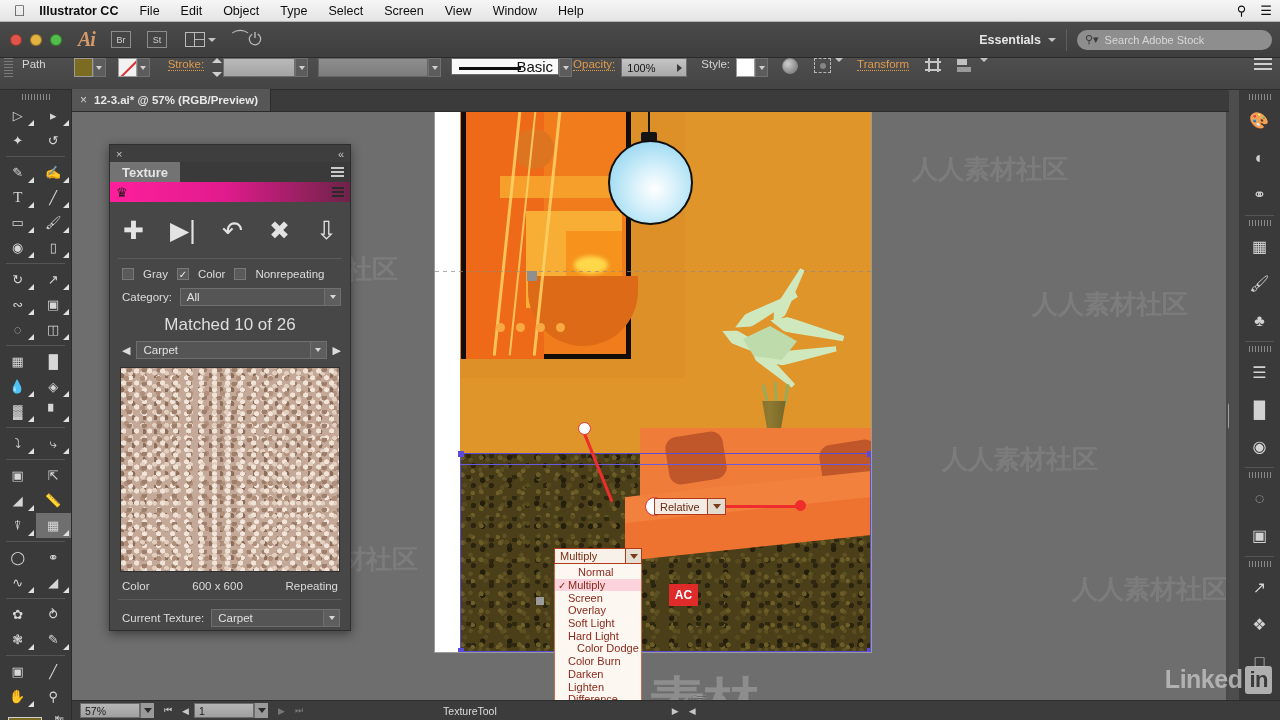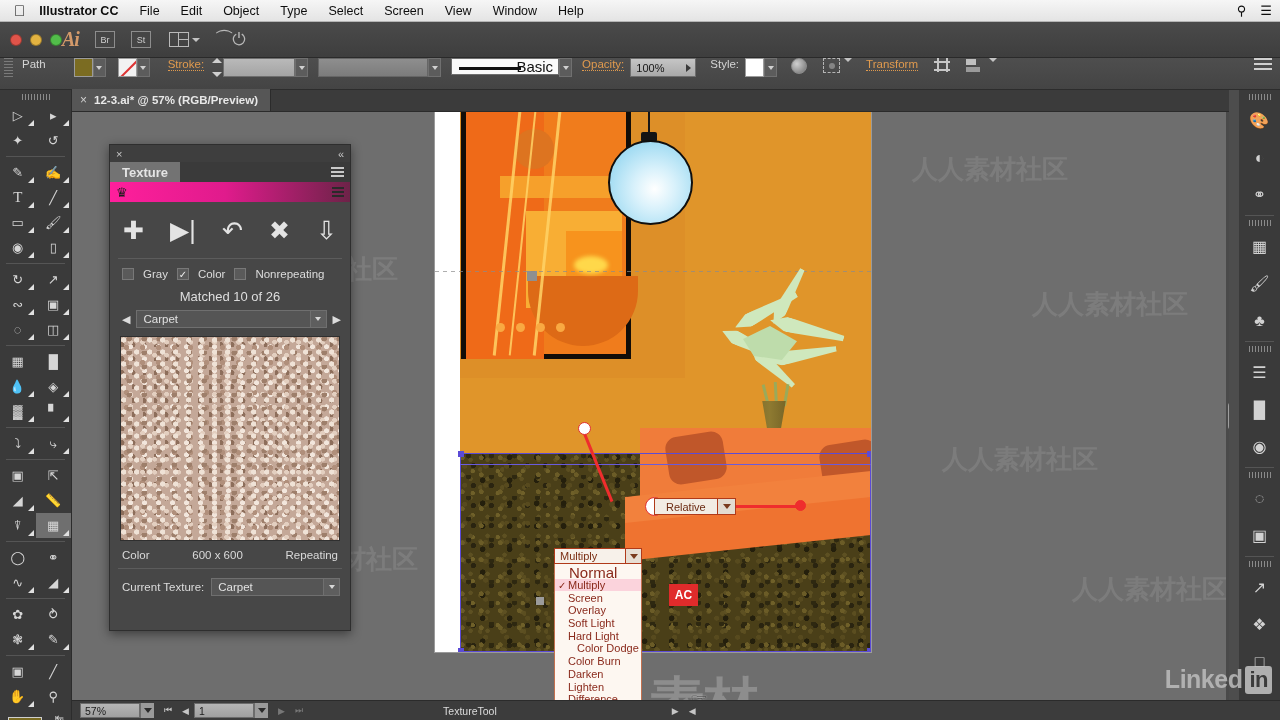--- a/index.html
+++ b/index.html
@@ -27,21 +27,21 @@
   
   .appbar {
     position: absolute; top: 22px; left: 0; width: 1280px; height: 36px;
     background: linear-gradient(#4a4a4a, #3e3e3e);
     border-bottom: 1px solid #2a2a2a;
     display: flex; align-items: center;
   }
   .traffic { display: flex; gap: 8px; margin-left: 10px; }
   .dot { width: 12px; height: 12px; border-radius: 50%; border: 1px solid rgba(0,0,0,.3); }
   .dot.r { background: #e0544a; } .dot.y { background: #e3b341; } .dot.g { background: #52bd4a; }
-  .ailogo { font-family: "Liberation Serif", serif; font-style: italic;
+  .ailogo { margin-left: 16px; font-family: "Liberation Serif", serif; font-style: italic;
     font-weight: bold; font-size: 20px; color: #d49a6a; letter-spacing: -1px; }
   .sqbtn {
     width: 20px; height: 17px; border: 1px solid #8d8d8d; border-radius: 0;
     color: #cfcfcf; font-size: 9px; display: flex; align-items: center; justify-content: center;
     margin-left: 16px; background: #454545;
   }
   .arrangebtn { margin-left: 18px; display: flex; align-items: center; gap: 3px; }
   .arr-ic { width: 20px; height: 15px; border: 1px solid #b9b9b9; display: grid;
     grid-template-columns: 9px 1fr; }
   .arr-ic i { border-right: 1px solid #b9b9b9; }
@@ -253,21 +253,21 @@
   .tp-checks { display:flex; align-items:center; gap:9px; padding:9px 9px 0 12px;
     color:#dcdcdc; font-size:11.5px; }
   .cbox { width:12px;height:12px; background:#5a5a5a; border:1px solid #787878;
     display:flex; align-items:center; justify-content:center; font-size:10px; color:#f0f0f0; }
   .tp-row { display:flex; align-items:center; gap:8px; padding:8px 9px 0 12px;
     color:#dcdcdc; font-size:11.5px; }
   .selbox2 { flex:1; height:18px; background:#555; border:1px solid #6f6f6f; color:#e2e2e2;
     font-size:11.5px; display:flex; align-items:center; padding-left:6px; position:relative; }
   .selbox2 .ddbtn { position:absolute; right:0; top:0; width:16px; height:16px; background:#5e5e5e;
     border-left:1px solid #6f6f6f; display:flex; align-items:center; justify-content:center; }
-  .tp-matched { text-align:center; color:#dedede; font-size:13px; padding:9px 0 6px; }
+  .tp-matched { text-align:center; color:#dedede; font-size:17px; padding:9px 0 6px; }
   .tp-nav { display:flex; align-items:center; gap:6px; padding:0 9px 0 12px; }
   .navarrow { color:#dcdcdc; font-size:11px; }
   .tp-preview { margin:8px 10px 0; height:205px; border:1px solid #2f2f2f;
     background-color:#c4a898;
     background-image:
       radial-gradient(circle at 20% 25%, #efe2d6 0 2.4px, transparent 2.8px),
       radial-gradient(circle at 55% 12%, #9e7f6b 0 2.6px, transparent 3px),
       radial-gradient(circle at 80% 40%, #e3cfc0 0 2.2px, transparent 2.6px),
       radial-gradient(circle at 35% 70%, #b08f7b 0 2.5px, transparent 2.9px),
       radial-gradient(circle at 68% 82%, #f2e6dc 0 2.3px, transparent 2.7px),
@@ -345,20 +345,29 @@
     <span class="arrangebtn">
       <span class="arr-ic">
           <i></i>
           <span>
             <b></b>
           </span>
         </span>
       <span class="caret"></span>
     </span>
     <span class="ss-ic">⏜⏻</span>
+    <div class="right">
+      <span class="essentials">Essentials</span>
+      <span class="caret"></span>
+      <span class="ws-sep"></span>
+      <div class="stock">
+        <span class="mag">⚲▾</span>
+        <span>Search Adobe Stock</span>
+      </div>
+    </div>
   </div>
 
   <div class="ctrlbar">
     <span class="gripper"></span>
     <span class="lbl">Path</span>
     <span style="margin-left:28px; display:flex; align-items:center;">
       <span class="fillsw"></span>
       <span class="dd">
           <i class="caret"></i>
         </span>
@@ -379,21 +388,21 @@
         <i class="caret"></i>
       </span>
     <span class="fieldD" style="width:110px; margin-left:10px;"></span>
     <span class="dd">
         <i class="caret"></i>
       </span>
     <span class="basicbox" style="margin-left:10px;">Basic</span>
     <span class="dd">
         <i class="caret"></i>
       </span>
-    <span class="lbl orange" style="margin-left:10px;">Opacity:</span>
+    <span class="lbl orange" style="margin-left:1px;">Opacity:</span>
     <span class="opacityfield" style="margin-left:6px;">
       <span>100%</span>
       <i class="tri"></i>
     </span>
     <span class="lbl" style="margin-left:14px;">Style:</span>
     <span class="whitesw" style="margin-left:6px;"></span>
     <span class="dd">
         <i class="caret"></i>
       </span>
     <span class="circ-ic"></span>
@@ -567,38 +576,38 @@
       <div class="grad-line" style="left:148px; top:322px; width:78px; height:2.5px; transform: rotate(68deg);"></div>
       <div class="grad-line" style="left:218px; top:399px; width:147px; height:2.5px;"></div>
       <div class="grad-stop" style="left:143px; top:316px; width:13px;height:13px; background:#fff;"></div>
       <div class="grad-stop" style="left:210px; top:391px; width:19px;height:19px; background:#fff;"></div>
       <div class="grad-stop" style="left:360px; top:394px; width:11px;height:11px; background:#ef2d2d; border-color:#ef2d2d;"></div>
       <div class="acbadge">AC</div>
     </div>
 
     <div style="position:absolute; left:582px; top:386px; display:flex; align-items:center;
                 border:1px solid #b03a1a; background:#f2ece4;">
-      <span style="width:62px; padding:1px 11px; font-size:11px; color:#6b2a12;">Relative</span>
+      <span style="width:52px; padding:1px 5px; font-size:11px; color:#6b2a12;">Relative</span>
       <span style="width:18px;height:15px;background:#e3dbd0;border-left:1px solid #b03a1a;
                    display:flex;align-items:center;justify-content:center;">
         <i style="width:0;height:0;border-left:4px solid transparent;border-right:4px solid transparent;border-top:5px solid #7a3a1c;"></i>
       </span>
     </div>
 
     <div style="position:absolute; left:482px; top:436px; width:88px; display:flex; align-items:center;
                 border:1px solid #b03a1a; background:#f7f1ea;">
       <span style="flex:1; padding:1px 5px; font-size:11px; color:#7b2f14;">Multiply</span>
       <span style="width:16px;height:14px;background:#e7ded3;border-left:1px solid #b03a1a;
                    display:flex;align-items:center;justify-content:center;">
         <i style="width:0;height:0;border-left:4px solid transparent;border-right:4px solid transparent;border-top:5px solid #7a3a1c;"></i>
       </span>
     </div>
     <div id="blendmenu" style="position:absolute; left:482px; top:452px; width:88px; background:#fdf7f1;
                 border:1px solid #c2704f; border-top:none; padding:2px 0; z-index:30;">
-        <div style="display: flex; align-items: center; height: 12.7px; font-size: 15px; color: rgb(138, 42, 28); padding-left: 4px; white-space: nowrap;">
+        <div style="display: flex; align-items: center; height: 12.7px; font-size: 11px; color: rgb(138, 42, 28); padding-left: 13px; white-space: nowrap;">
           <span style="width: 10px; display: inline-block; font-size: 10px; color: rgb(138, 42, 28);"></span>
           <span>Normal</span>
         </div>
         <div style="display: flex; align-items: center; height: 12.7px; font-size: 11px; color: rgb(138, 42, 28); padding-left: 3px; white-space: nowrap; background: rgb(251, 211, 220);">
           <span style="width: 10px; display: inline-block; font-size: 10px; color: rgb(138, 42, 28);">✓</span>
           <span>Multiply</span>
         </div>
         <div style="display: flex; align-items: center; height: 12.7px; font-size: 11px; color: rgb(138, 42, 28); padding-left: 3px; white-space: nowrap;">
           <span style="width: 10px; display: inline-block; font-size: 10px; color: rgb(138, 42, 28);"></span>
           <span>Screen</span>
@@ -666,20 +675,29 @@
       <span class="ic">⇩</span>
     </div>
     <div class="tp-rule"></div>
     <div class="tp-checks">
       <span class="cbox"></span>
       <span>Gray</span>
       <span class="cbox">✓</span>
       <span>Color</span>
       <span class="cbox"></span>
       <span>Nonrepeating</span>
+    </div>
+    <div class="tp-row">
+      <span>Category:</span>
+      <span class="selbox2">
+        <span>All</span>
+        <span class="ddbtn">
+          <i style="width:0;height:0;border-left:3.5px solid transparent;border-right:3.5px solid transparent;border-top:4px solid #d8d8d8;"></i>
+        </span>
+      </span>
     </div>
     <div class="tp-matched">Matched 10 of 26</div>
     <div class="tp-nav">
       <span class="navarrow">◀</span>
       <span class="selbox2">
         <span>Carpet</span>
         <span class="ddbtn">
           <i style="width:0;height:0;border-left:3.5px solid transparent;border-right:3.5px solid transparent;border-top:4px solid #d8d8d8;"></i>
         </span>
       </span>

